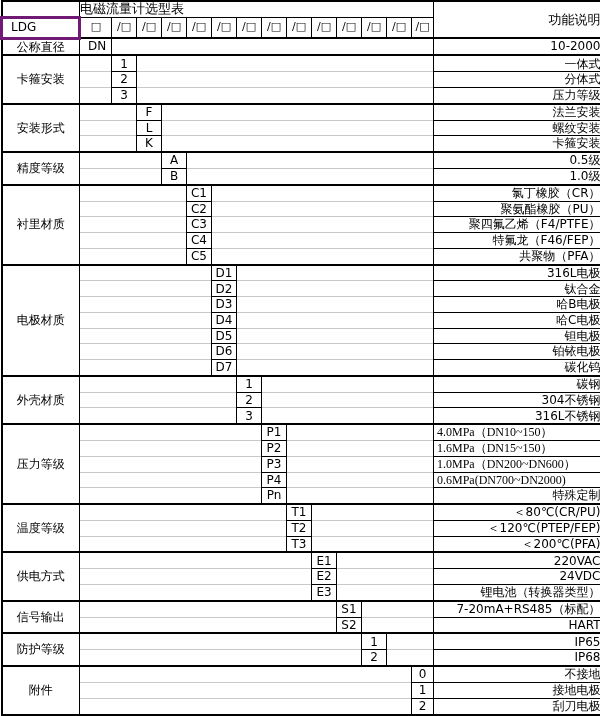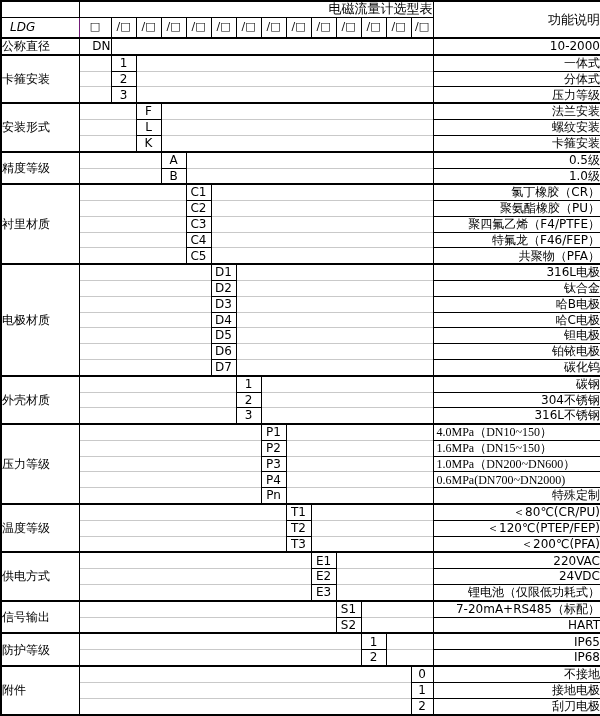--- a/index.html
+++ b/index.html
@@ -4,27 +4,27 @@
 <style>
   html,body{margin:0;padding:0;background:#ffffff;}
   #frame{width:600px;height:716px;overflow:hidden;background:#ffffff;}
   table{border-collapse:collapse;table-layout:fixed;width:600px;height:716px;
         border:2px solid #000;background:#fff;color:#000;
         font-family:"DejaVu Sans",sans-serif;font-size:12px;line-height:1.05;}
   td{padding:0;margin:0;overflow:hidden;white-space:nowrap;vertical-align:middle;}
   tr.title-row{height:16px;}
   tr.ldg-row{height:21px;}
   td.corner{border:1px solid #000;}
-  td.title{border:1px solid #000;text-align:right;font-size:13px;}
+  td.title{border:1px solid #000;text-align:left;font-size:13px;}
   td.funchead{border:1px solid #000;text-align:right;font-size:13px;}
-  td.model{border:1px solid #701a75;text-align:left;padding-left:8px;font-style:italic;}
+  td.model{border:3px solid #701a75;text-align:left;padding-left:8px;}
   td.hbox{border:1px solid #000;text-align:center;font-size:11px;}
-  td.cat{border:1px solid #000;text-align:left;}
+  td.cat{border:1px solid #000;text-align:center;}
   td.code{border:1px solid #000;text-align:center;}
-  td.code.dn{text-align:right;padding-left:3px;}
+  td.code.dn{text-align:center;padding-left:3px;}
   td.desc{border:1px solid #000;text-align:right;}
   td.desc.left{text-align:left;padding-left:3px;font-family:Liberation Serif, serif;}
   td.fill{border-top:1px solid #c9c9c9;border-left:none;border-right:none;}
   td.bs{border-top:2px solid #000;}
 </style>
 </head>
 <body>
 
 <div id="frame">
   <table>
@@ -279,21 +279,21 @@
         <tr>
           <td class="fill" colspan="9"></td>
           <td class="code">E2</td>
           <td class="fill" colspan="4"></td>
           <td class="desc">24VDC</td>
         </tr>
         <tr>
           <td class="fill" colspan="9"></td>
           <td class="code">E3</td>
           <td class="fill" colspan="4"></td>
-          <td class="desc">锂电池（仅限低功耗式）</td>
+          <td class="desc">锂电池（转换器类型）</td>
         </tr>
         <tr>
           <td class="cat bs" rowspan="2">信号输出</td>
           <td class="fill bs" colspan="10"></td>
           <td class="code bs">S1</td>
           <td class="fill bs" colspan="3"></td>
           <td class="desc bs">7-20mA+RS485（标配）</td>
         </tr>
         <tr>
           <td class="fill" colspan="10"></td>

